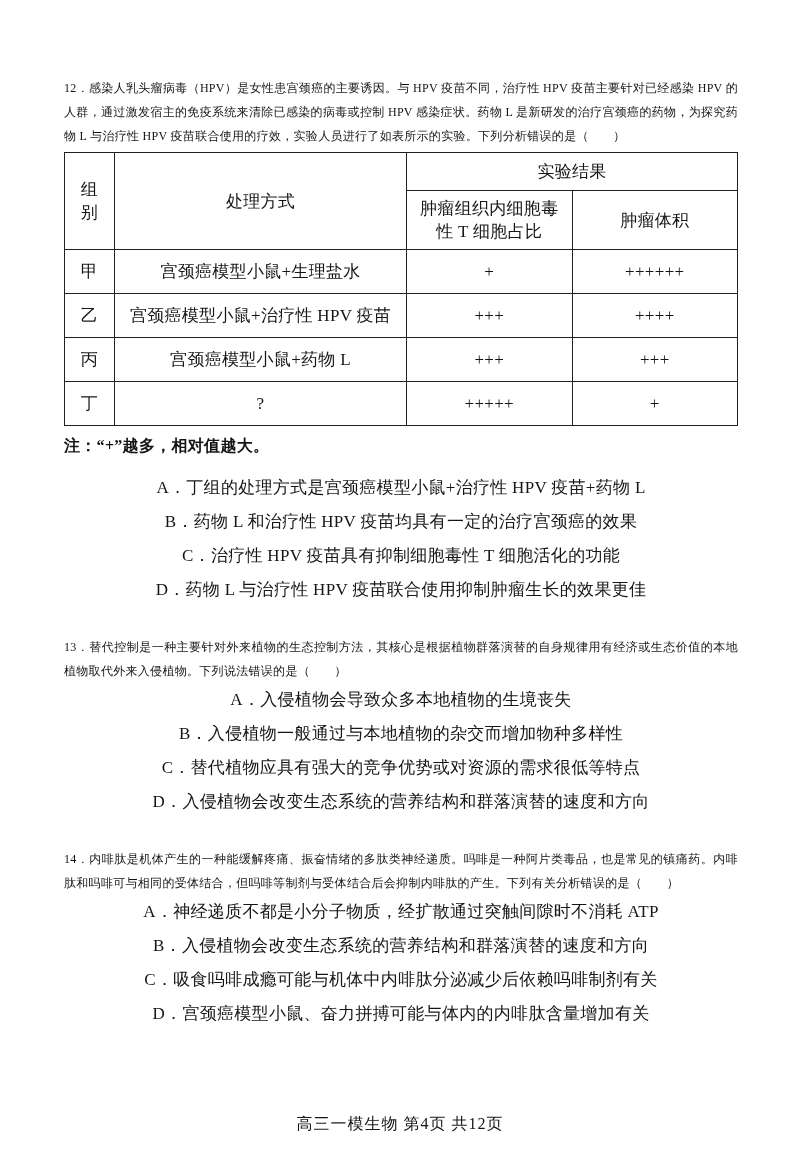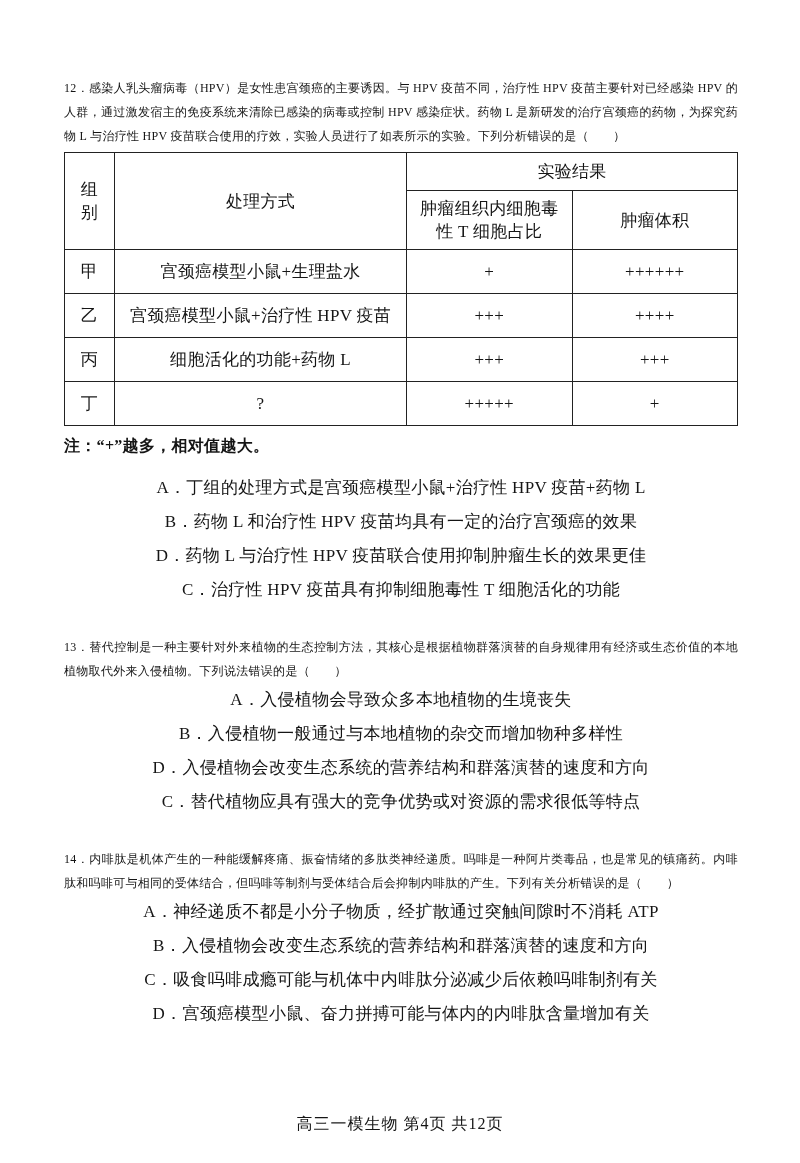--- a/index.html
+++ b/index.html
@@ -91,50 +91,50 @@
           <td>++++++</td>
         </tr>
         <tr class="data-row">
           <td>乙</td>
           <td>宫颈癌模型小鼠+治疗性 HPV 疫苗</td>
           <td>+++</td>
           <td>++++</td>
         </tr>
         <tr class="data-row">
           <td>丙</td>
-          <td>细胞活化的功能+药物 L</td>
+          <td>宫颈癌模型小鼠+药物 L</td>
           <td>+++</td>
           <td>+++</td>
         </tr>
         <tr class="data-row">
           <td>丁</td>
           <td>?</td>
           <td>+++++</td>
           <td>+</td>
         </tr>
       </tbody>
     </table>
 
     <p class="note">注：“+”越多，相对值越大。</p>
 
     <div class="options">
       <p>A．丁组的处理方式是宫颈癌模型小鼠+治疗性 HPV 疫苗+药物 L</p>
       <p>B．药物 L 和治疗性 HPV 疫苗均具有一定的治疗宫颈癌的效果</p>
+      <p>C．治疗性 HPV 疫苗具有抑制细胞毒性 T 细胞活化的功能</p>
       <p>D．药物 L 与治疗性 HPV 疫苗联合使用抑制肿瘤生长的效果更佳</p>
-      <p>C．治疗性 HPV 疫苗具有抑制细胞毒性 T 细胞活化的功能</p>
     </div>
   </section>
 
   <section>
     <p class="stem">13．替代控制是一种主要针对外来植物的生态控制方法，其核心是根据植物群落演替的自身规律用有经济或生态价值的本地植物取代外来入侵植物。下列说法错误的是（　　）</p>
     <div class="options">
       <p>A．入侵植物会导致众多本地植物的生境丧失</p>
       <p>B．入侵植物一般通过与本地植物的杂交而增加物种多样性</p>
+      <p>C．替代植物应具有强大的竞争优势或对资源的需求很低等特点</p>
       <p>D．入侵植物会改变生态系统的营养结构和群落演替的速度和方向</p>
-      <p>C．替代植物应具有强大的竞争优势或对资源的需求很低等特点</p>
     </div>
   </section>
 
   <section>
     <p class="stem">14．内啡肽是机体产生的一种能缓解疼痛、振奋情绪的多肽类神经递质。吗啡是一种阿片类毒品，也是常见的镇痛药。内啡肽和吗啡可与相同的受体结合，但吗啡等制剂与受体结合后会抑制内啡肽的产生。下列有关分析错误的是（　　）</p>
     <div class="options">
       <p>A．神经递质不都是小分子物质，经扩散通过突触间隙时不消耗 ATP</p>
       <p>B．入侵植物会改变生态系统的营养结构和群落演替的速度和方向</p>
       <p>C．吸食吗啡成瘾可能与机体中内啡肽分泌减少后依赖吗啡制剂有关</p>
       <p>D．宫颈癌模型小鼠、奋力拼搏可能与体内的内啡肽含量增加有关</p>

